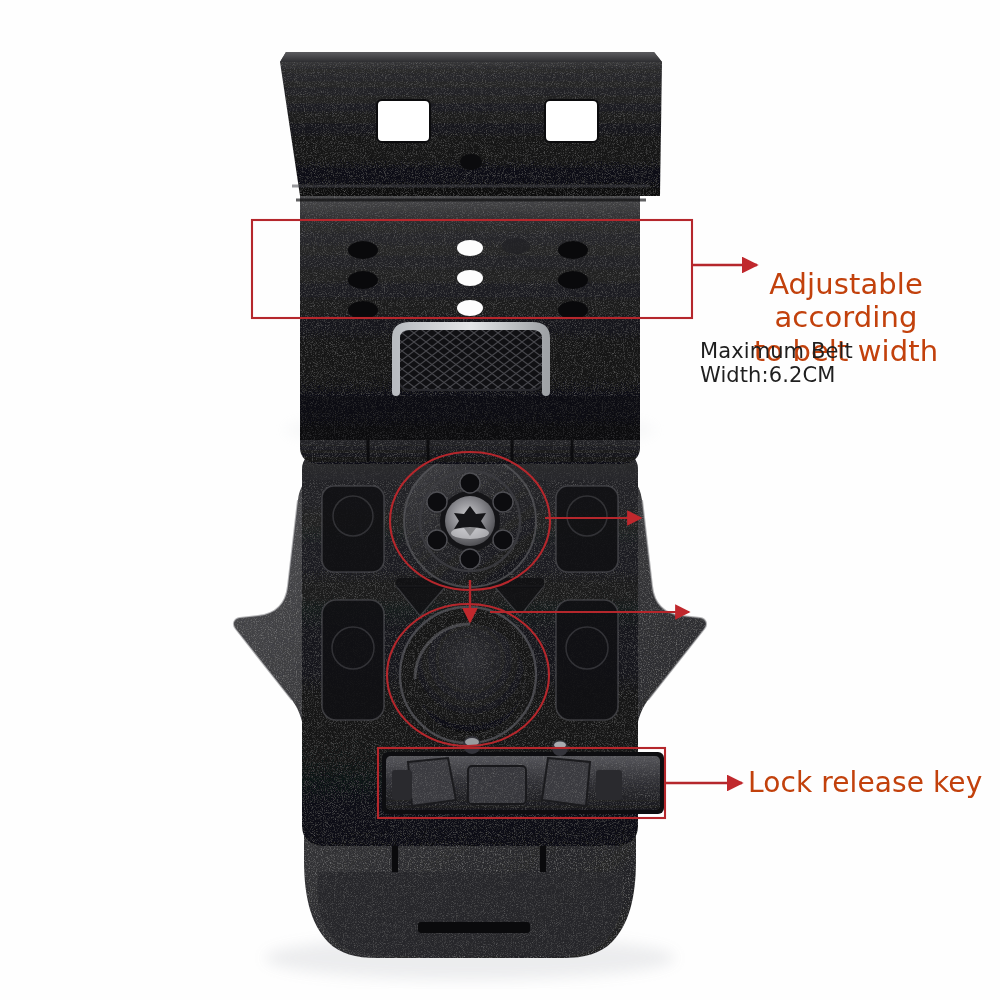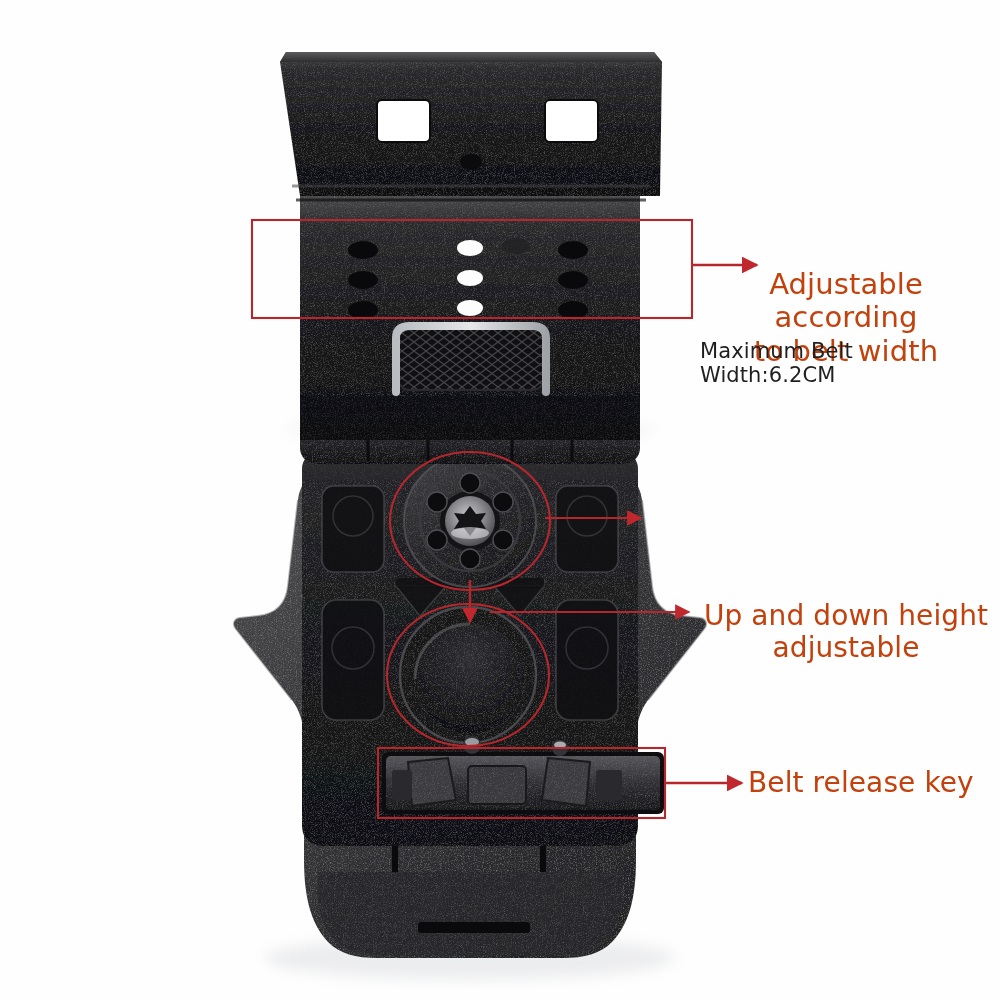--- a/index.html
+++ b/index.html
@@ -330,18 +330,16 @@
 
     <rect x="378" y="748" width="287" height="70" fill="none" stroke="#b5272c" stroke-width="2.1"></rect>
     <line x1="665" y1="783" x2="742" y2="783" stroke="#b5272c" stroke-width="2.4" marker-end="url(#arrowRed)"></line>
   </svg>
 
   <div class="callout-text" id="cal-belt">Adjustable according
 to belt width</div>
   <div class="callout-text" id="cal-beltmax">Maximum Belt Width:6.2CM</div>
 
 
-  <div class="callout-text" id="cal-height">Up and down height
-adjustable</div>
-
-  <div class="callout-text" id="cal-lock">Belt release key</div>
+
+  <div class="callout-text" id="cal-lock">Lock release key</div>
 
 </div>
 
 </body></html>

